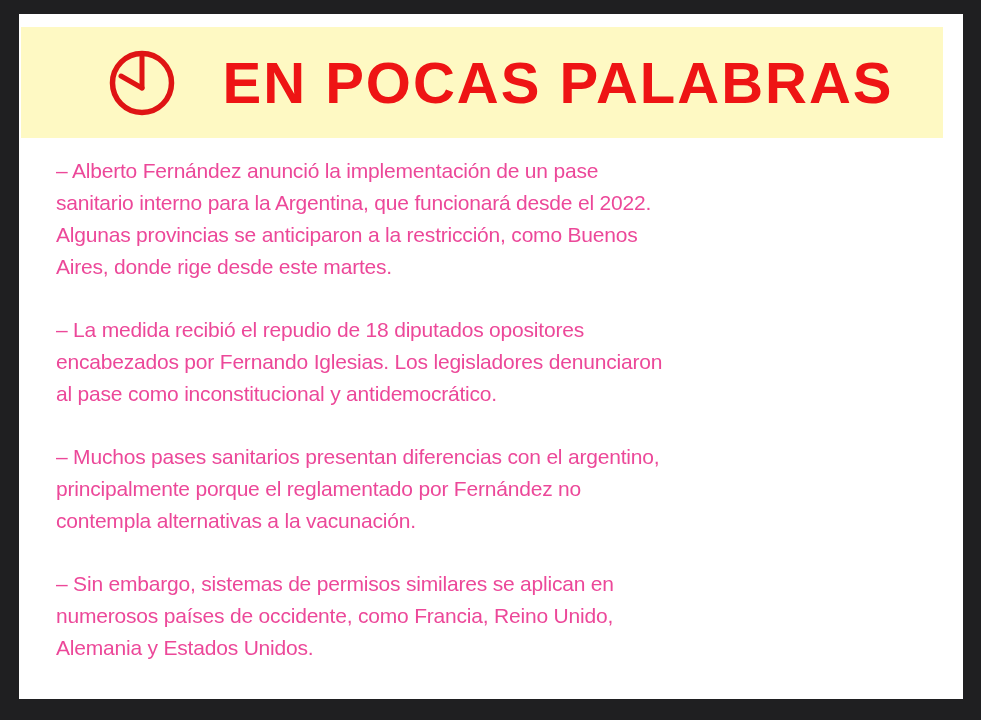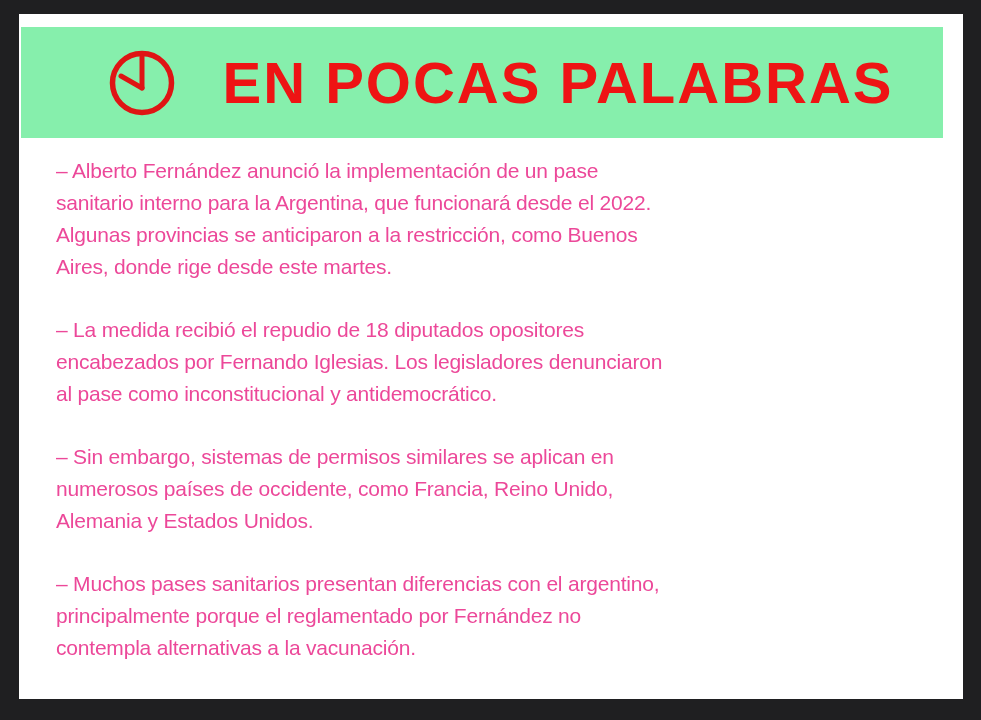--- a/index.html
+++ b/index.html
@@ -17,21 +17,21 @@
   .card {
     position: absolute;
     left: 19px; top: 14px;
     width: 944px; height: 685px;
     background: #ffffff;
   }
   .header-bar {
     position: absolute;
     left: 2px; top: 13px;
     width: 922px; height: 111px;
-    background: #86efac;
+    background: #fef9c3;
     display: flex;
     align-items: center;
   }
   .clock {
     flex: 0 0 auto;
     margin-left: 86px;
     width: 70px; height: 70px;
   }
   .headline {
     flex: 1;
@@ -72,22 +72,22 @@
     </div>
 
     <div class="content">
       <p>– Alberto Fernández anunció la implementación de un pase
 sanitario interno para la Argentina, que funcionará desde el 2022.
 Algunas provincias se anticiparon a la restricción, como Buenos
 Aires, donde rige desde este martes.</p>
       <p>– La medida recibió el repudio de 18 diputados opositores
 encabezados por Fernando Iglesias. Los legisladores denunciaron
 al pase como inconstitucional y antidemocrático.</p>
+      <p>– Muchos pases sanitarios presentan diferencias con el argentino,
+principalmente porque el reglamentado por Fernández no
+contempla alternativas a la vacunación.</p>
       <p>– Sin embargo, sistemas de permisos similares se aplican en
 numerosos países de occidente, como Francia, Reino Unido,
 Alemania y Estados Unidos.</p>
-      <p>– Muchos pases sanitarios presentan diferencias con el argentino,
-principalmente porque el reglamentado por Fernández no
-contempla alternativas a la vacunación.</p>
     </div>
 
   </div>
 </div>
 
 </body></html>

